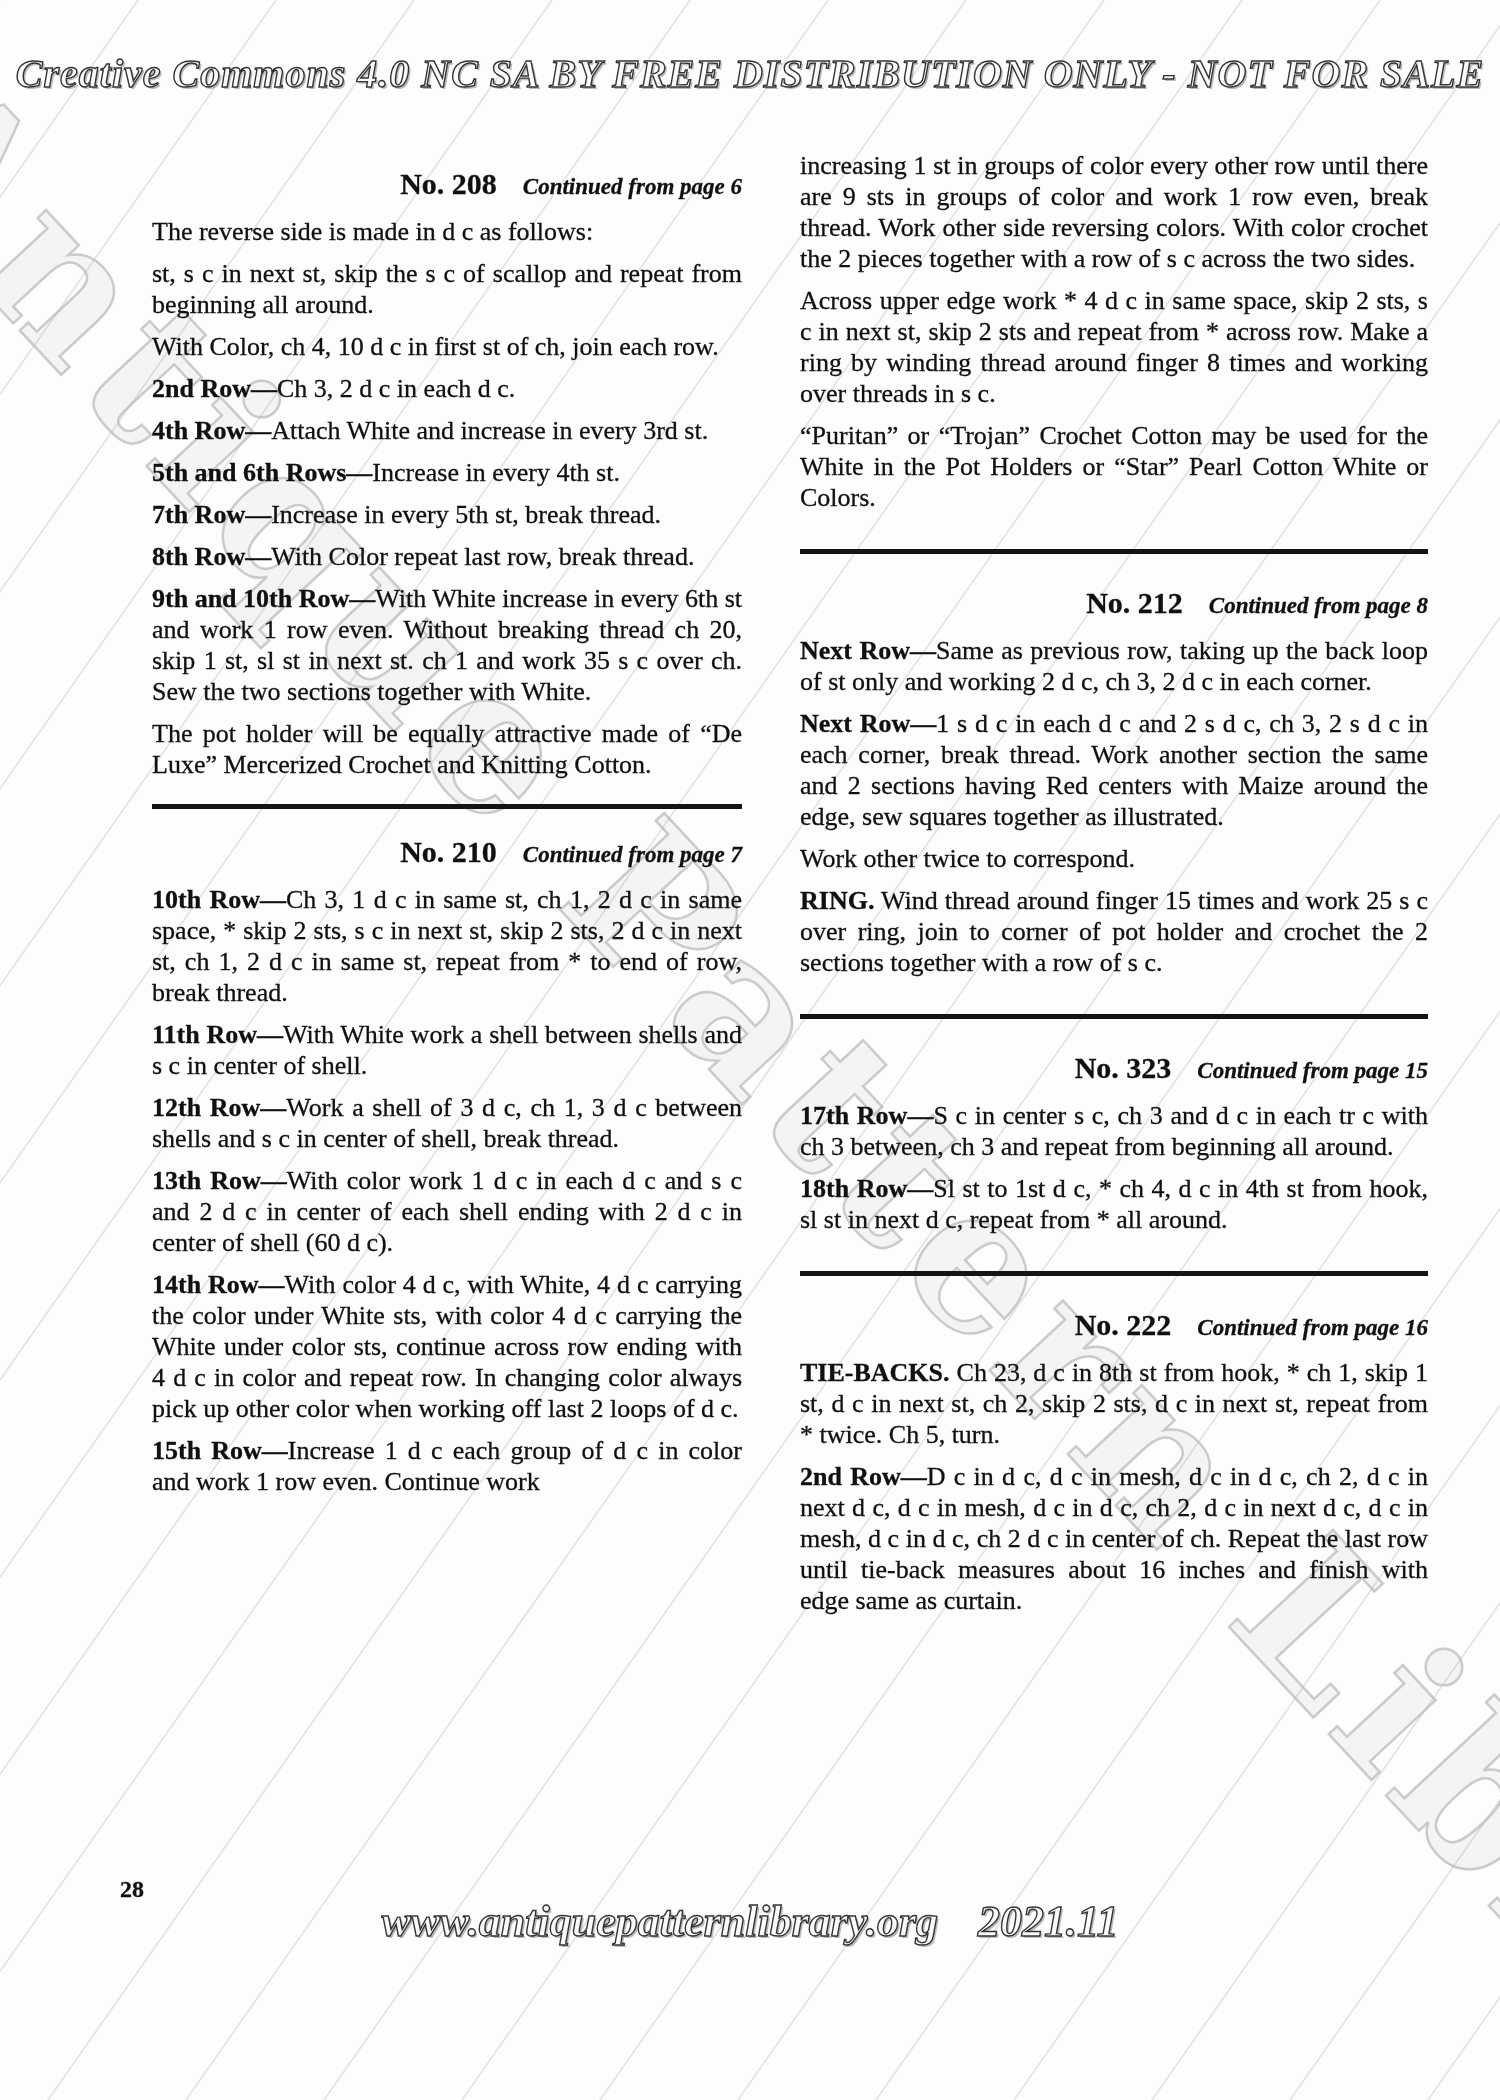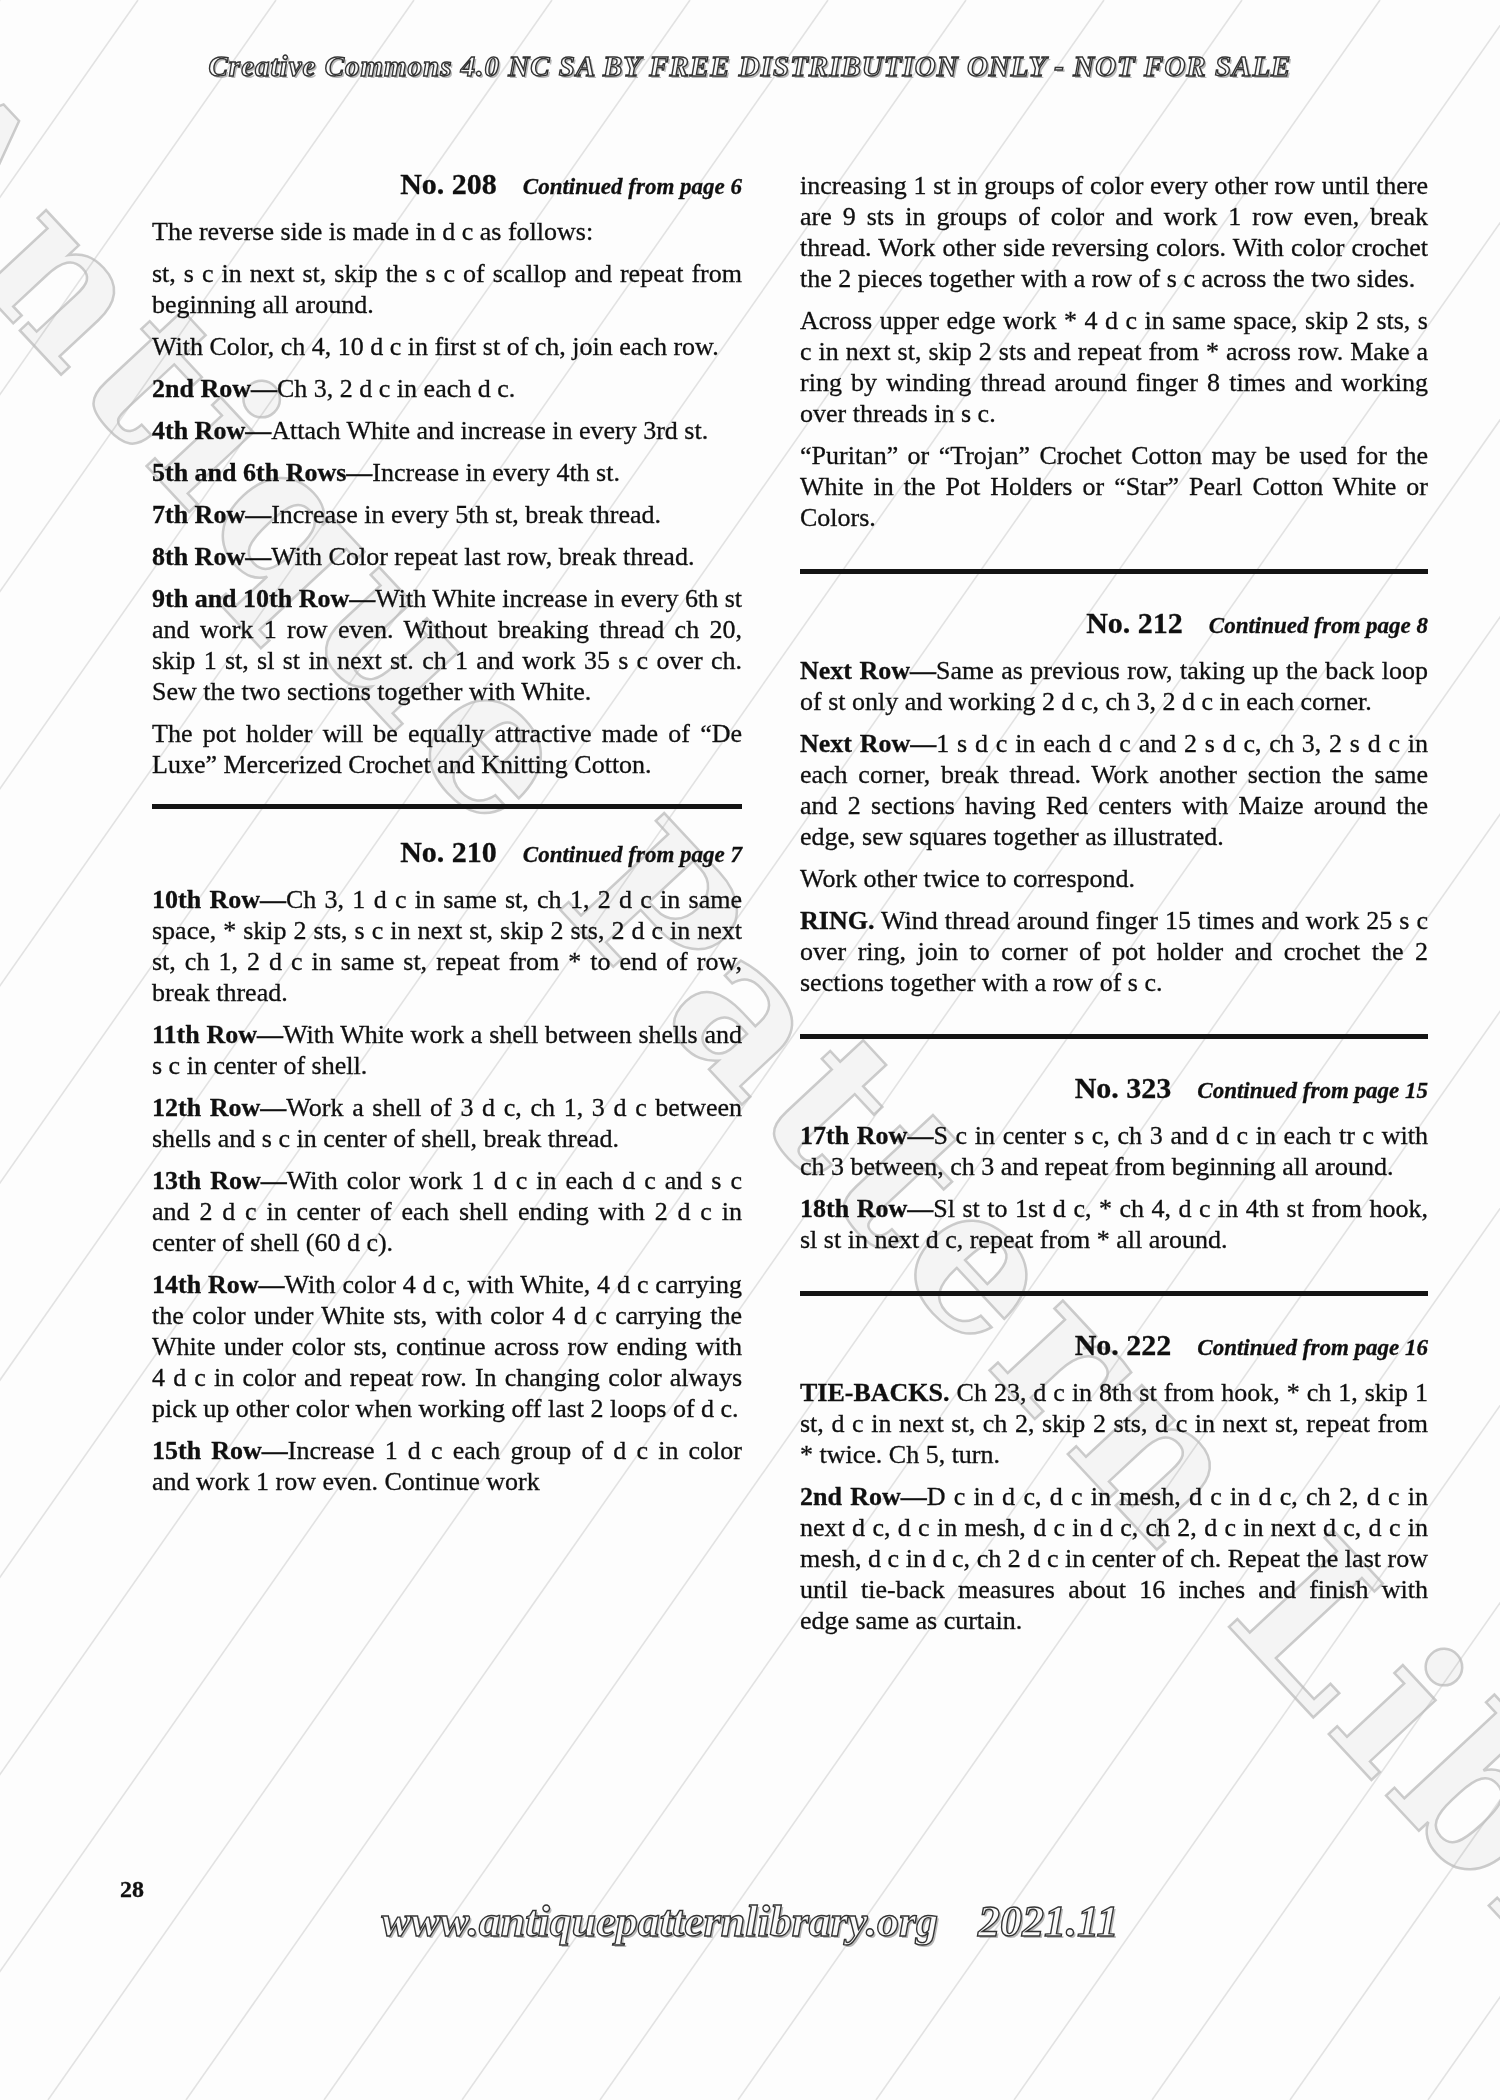--- a/index.html
+++ b/index.html
@@ -20,34 +20,34 @@
     font-family:"DejaVu Serif","Liberation Serif",serif;
   }
 
   .engraved {
     font-style:italic; font-weight:bold; color:#fafafa;
     -webkit-text-stroke:1.4px #333333;
     text-shadow:2px 2px 0 rgba(130,130,130,0.55);
   }
   .header-notice {
     position:absolute; top:50px; left:0; width:100%; z-index:2;
-    text-align:center; font-size:29px; letter-spacing:1px;
+    text-align:center; font-size:40px; letter-spacing:1px;
   }
   .footer {
     position:absolute; top:1896px; left:0; width:100%; z-index:2;
     text-align:center; font-size:44px;
   }
   .footer .edition { margin-left:40px; }
 
   .col {
     position:absolute; z-index:2; color:#101010;
     font-size:26px; line-height:31px; text-align:justify;
   }
   .col-left  { left:152px; top:165px; width:590px; }
-  .col-right { left:800px; top:150px; width:628px;margin-top:20px; }
+  .col-right { left:800px; top:150px; width:628px; }
 
   .body-para { margin:0 0 11px; -webkit-text-stroke:0.3px #101010; }
   .lead { font-weight:bold; }
 
   .section-heading { margin:0 0 11px; line-height:37px; text-align:right;
                      -webkit-text-stroke:0.3px #101010; }
   .sec-no  { font-weight:bold; font-size:30px; }
   .sec-cont{ font-weight:bold; font-style:italic; font-size:23px; margin-left:26px; }
 
   .col-rule { height:5px; background:#141414; }

